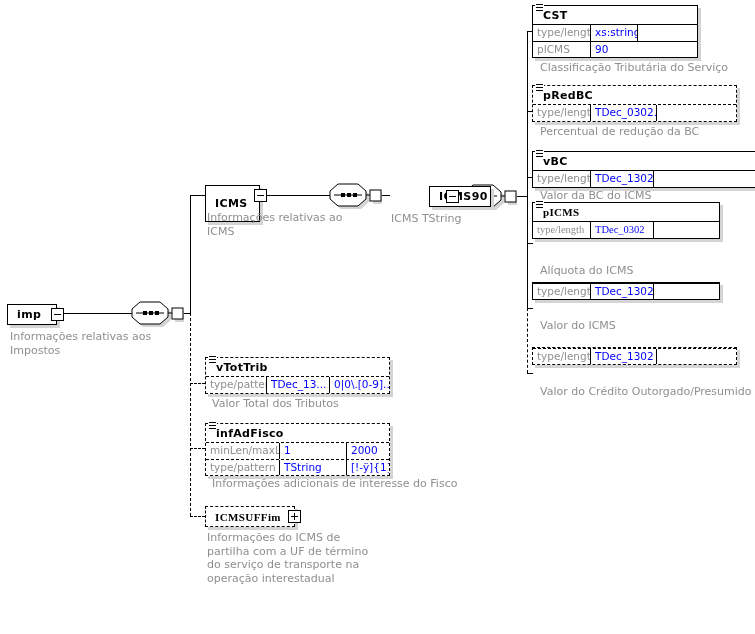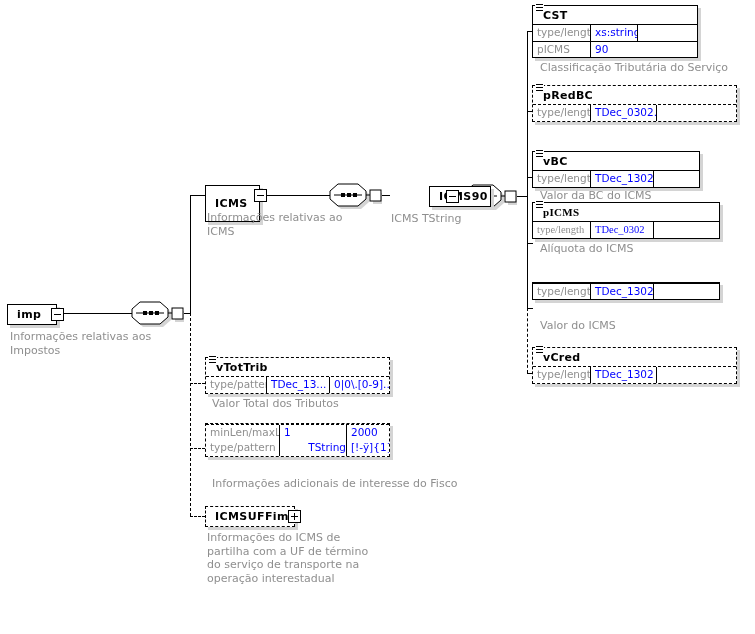--- a/index.html
+++ b/index.html
@@ -8,21 +8,21 @@
   
   .ln{position:absolute;}
   .ln.h{border-top:1px solid #000;height:0;}
   .ln.v{border-left:1px solid #000;width:0;}
   .ln.dash.h{border-top:1px dashed #000;}
   .ln.dash.v{border-left:1px dashed #000;}
   
   .ebox{position:absolute;background:#fff;border:1px solid #000;box-shadow:3px 3px 0 #d4d4d4;
         font-weight:bold;font-size:11px;color:#000;display:flex;align-items:center;
         padding-left:9px;box-sizing:border-box;letter-spacing:.4px;}
-  .ebox.opt{border-style:dashed;}
+  .ebox.opt{border-style:dashed;font-family:Liberation Serif, serif;}
   
   .tog{position:absolute;width:13px;height:13px;background:#fff;border:1px solid #000;
        box-sizing:border-box;z-index:3;}
   .tog::before{content:"";position:absolute;left:2px;top:5px;width:7px;height:1px;background:#000;}
   .tog.plus::after{content:"";position:absolute;left:5px;top:2px;width:1px;height:7px;background:#000;}
   
   .etable{position:absolute;background:#fff;border:1px solid #000;box-shadow:3px 3px 0 #d4d4d4;
           box-sizing:border-box;}
   .etable.opt{border-style:dashed;}
   .ehead{position:relative;height:18px;border-bottom:1px solid #000;display:flex;align-items:center;}
@@ -146,22 +146,23 @@
     <div class="ehead">
         <span class="anno"></span>
       <span class="ename">pRedBC</span>
       </div>
     <div class="erow">
       <span class="c lab" style="width:57px;">type/length</span>
       <span class="c val" style="width:66px;">TDec_0302...</span>
       <span class="c val grow"></span>
     </div>
   </div>
-
-  <div class="etable" style="left:532px;top:151px;width:168px;">
+  <div class="desc nowrap" style="left:540px;top:125px;">Percentual de redução da BC</div>
+
+  <div class="etable" style="left:532px;top:151px;width:224px;">
     <div class="ehead">
         <span class="anno"></span>
       <span class="ename">vBC</span>
       </div>
     <div class="erow">
       <span class="c lab" style="width:57px;">type/length</span>
       <span class="c val" style="width:63px;">TDec_1302</span>
       <span class="c val grow"></span>
     </div>
   </div>
@@ -171,65 +172,66 @@
     <div class="ehead">
         <span class="anno"></span>
       <span class="ename">pICMS</span>
       </div>
     <div class="erow">
       <span class="c lab" style="width:57px;">type/length</span>
       <span class="c val" style="width:63px;">TDec_0302</span>
       <span class="c val grow"></span>
     </div>
   </div>
-  <div class="desc nowrap" style="left:540px;top:242px;">Alíquota do ICMS</div>
+  <div class="desc nowrap" style="left:540px;top:264px;">Alíquota do ICMS</div>
 
   <div class="etable" style="left:532px;top:282px;width:188px;">
     <div class="erow">
       <span class="c lab" style="width:57px;">type/length</span>
       <span class="c val" style="width:63px;">TDec_1302</span>
       <span class="c val grow"></span>
     </div>
   </div>
   <div class="desc nowrap" style="left:540px;top:319px;">Valor do ICMS</div>
 
   <div class="etable opt" style="left:532px;top:347px;width:205px;">
-    <div class="ehead">
-        <span class="anno"></span>
-      <span class="ename">vCred</span>
-      </div>
     <div class="erow">
       <span class="c lab" style="width:57px;">type/length</span>
       <span class="c val" style="width:66px;">TDec_1302</span>
       <span class="c val grow"></span>
     </div>
   </div>
+  <div class="desc nowrap" style="left:540px;top:385px;">Valor do Crédito Outorgado/Presumido</div>
 
   <div class="etable opt" style="left:205px;top:357px;width:185px;">
     <div class="ehead">
         <span class="anno"></span>
       <span class="ename">vTotTrib</span>
       </div>
     <div class="erow">
       <span class="c lab" style="width:60px;">type/pattern</span>
       <span class="c val" style="width:63px;">TDec_13...</span>
       <span class="c val grow">0|0\.[0-9]...</span>
     </div>
   </div>
   <div class="desc nowrap" style="left:212px;top:397px;">Valor Total dos Tributos</div>
 
   <div class="etable opt" style="left:205px;top:423px;width:185px;">
+    <div class="ehead">
+        <span class="anno"></span>
+      <span class="ename">infAdFisco</span>
+      </div>
     <div class="erow">
       <span class="c lab" style="width:73px;">minLen/maxLen</span>
       <span class="c val" style="width:67px;">1</span>
       <span class="c val grow">2000</span>
     </div>
     <div class="erow">
       <span class="c lab" style="width:73px;">type/pattern</span>
-      <span class="c val" style="width:67px;text-align:right;">TString</span>
+      <span class="c val" style="width:67px;">TString</span>
       <span class="c val grow">[!-ÿ]{1}[...</span>
     </div>
   </div>
   <div class="desc nowrap" style="left:212px;top:477px;">Informações adicionais de interesse do Fisco</div>
 
   <div class="ebox opt" style="left:205px;top:506px;width:90px;height:21px;">
     <span>ICMSUFFim</span>
   </div>
   <div class="tog plus" style="left:288px;top:510px;"></div>
   <div class="desc" style="left:207px;top:531px;width:164px;">Informações do ICMS de partilha com a UF de término do serviço de transporte na operação interestadual</div>

